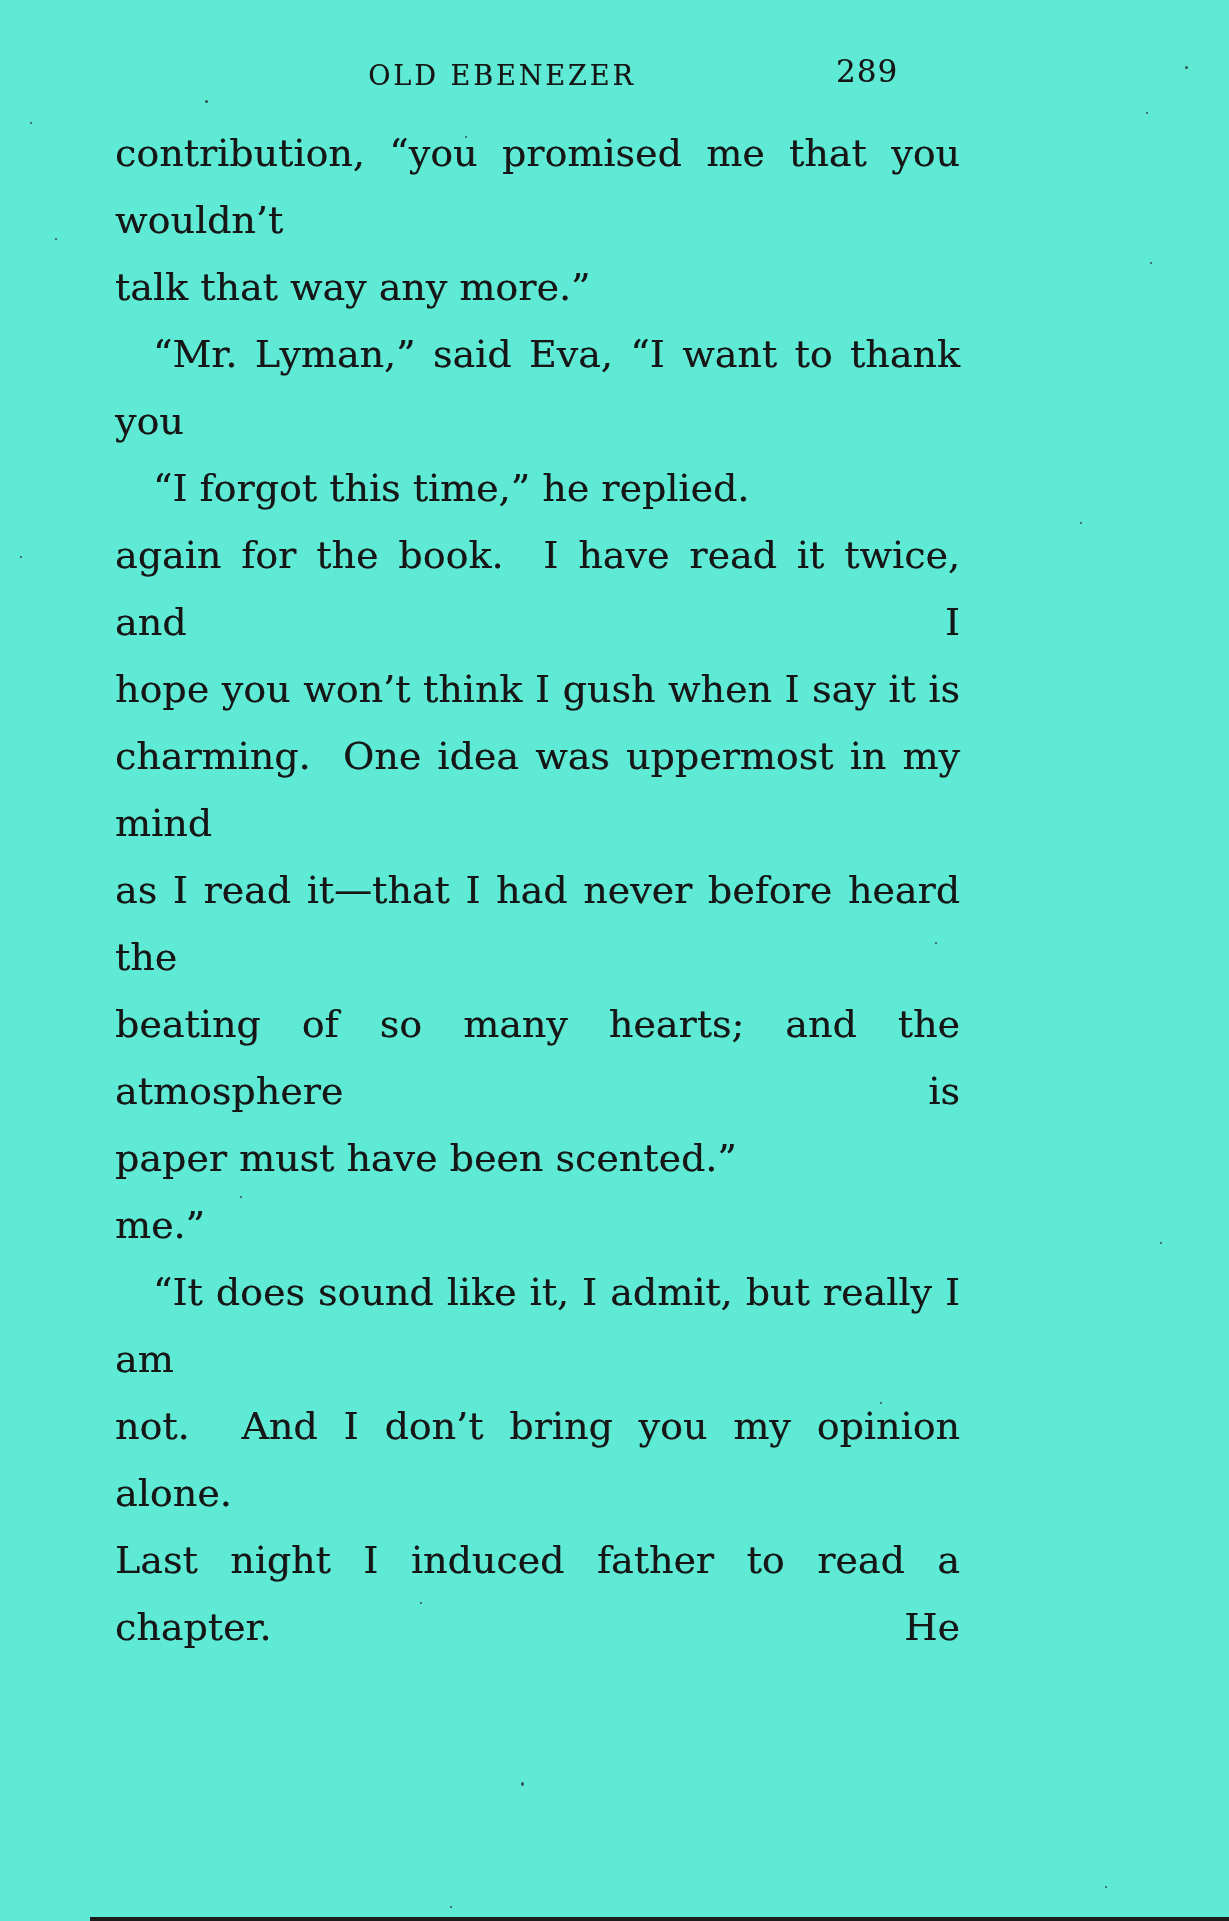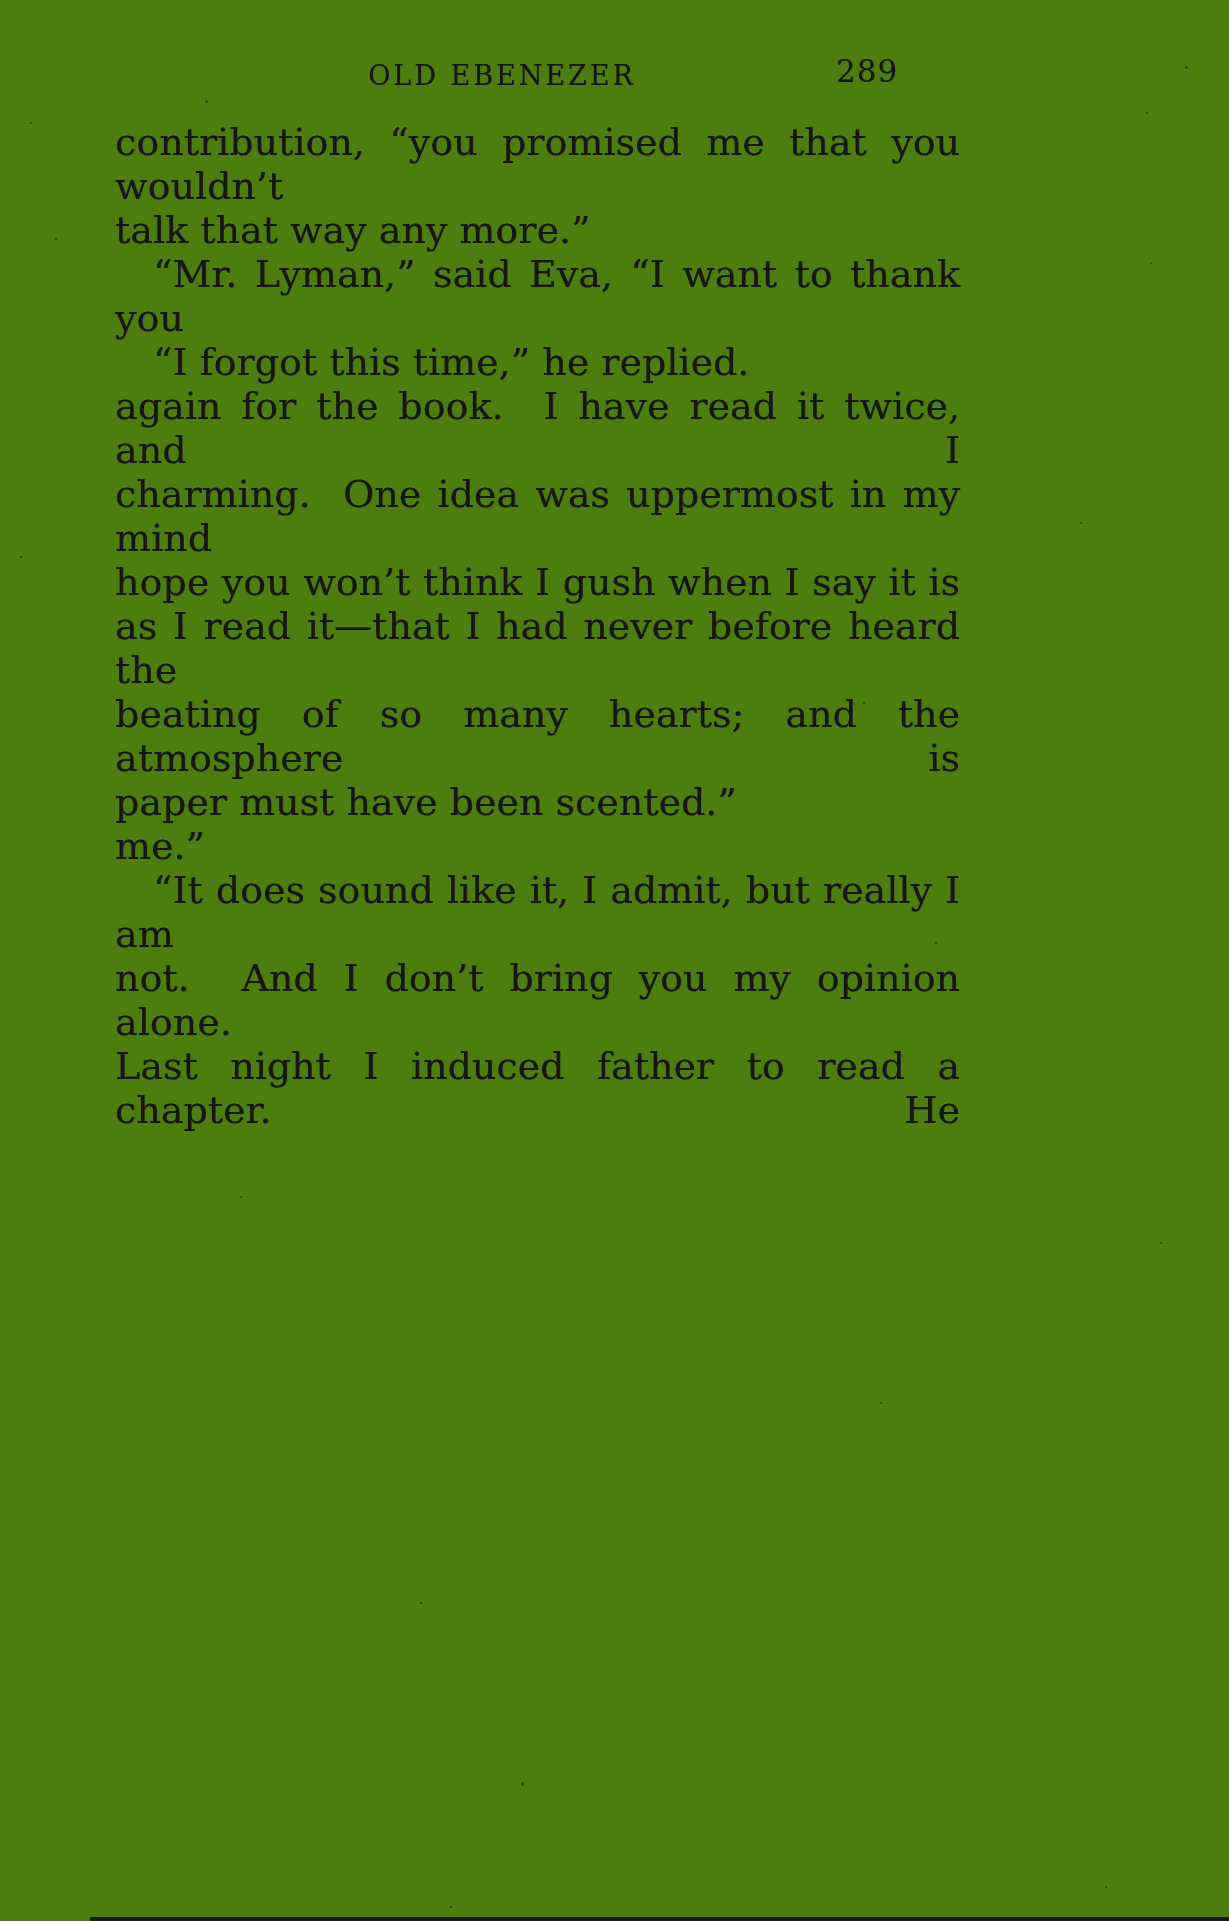--- a/index.html
+++ b/index.html
@@ -1,21 +1,21 @@
 <!DOCTYPE html>
 <html><head>
 <meta charset="utf-8">
 <style>
   html, body { margin: 0; padding: 0; background: #e8e8e8; }
   .page {
     position: relative;
     width: 1229px;
     height: 1921px;
     margin: 0 auto;
-    background: #4d7c0f;
+    background: #5eead4;
     font-family: "DejaVu Serif", serif;
     color: #161616;
     overflow: hidden;
   }
   .running-head-title {
     position: absolute;
     top: 60px;
     left: 502px;
     transform: translateX(-50%);
     font-size: 27px;
@@ -33,21 +33,21 @@
     text-shadow: 0.3px 0.3px 0 rgba(20,20,20,0.45);
   }
   .text-body {
     position: absolute;
     left: 115px;
     top: 120px;
     width: 845px;
   }
   .line {
     font-size: 38px;
-    line-height: 44px;
+    line-height: 67px;
     white-space: pre-wrap;
     text-shadow: 0.35px 0.35px 0 rgba(20,20,20,0.55);
   }
   .line.justified {
     text-align: justify;
     text-align-last: justify;
   }
   .line.indent { text-indent: 38px; }
   .speck {
     position: absolute;
@@ -74,22 +74,22 @@
   <div class="running-head-title">OLD EBENEZER</div>
 
   <div class="page-number">289</div>
 
   <div class="text-body">
       <div class="line justified">contribution, “you promised me that you wouldn’t</div>
       <div class="line">talk that way any more.”</div>
       <div class="line justified indent">“Mr. Lyman,” said Eva, “I want to thank you</div>
       <div class="line indent">“I forgot this time,” he replied.</div>
       <div class="line justified">again for the book.  I have read it twice, and I</div>
+      <div class="line justified">hope you won’t think I gush when I say it is</div>
       <div class="line justified">charming.  One idea was uppermost in my mind</div>
-      <div class="line justified">hope you won’t think I gush when I say it is</div>
       <div class="line justified">as I read it—that I had never before heard the</div>
       <div class="line justified">beating of so many hearts; and the atmosphere is</div>
       <div class="line">paper must have been scented.”</div>
       <div class="line">me.”</div>
       <div class="line justified indent">“It does sound like it, I admit, but really I am</div>
       <div class="line justified">not.  And I don’t bring you my opinion alone.</div>
       <div class="line justified">Last night I induced father to read a chapter.  He</div>
     </div>
 
   <div class="speck" style="left:205px;top:100px;"></div>

